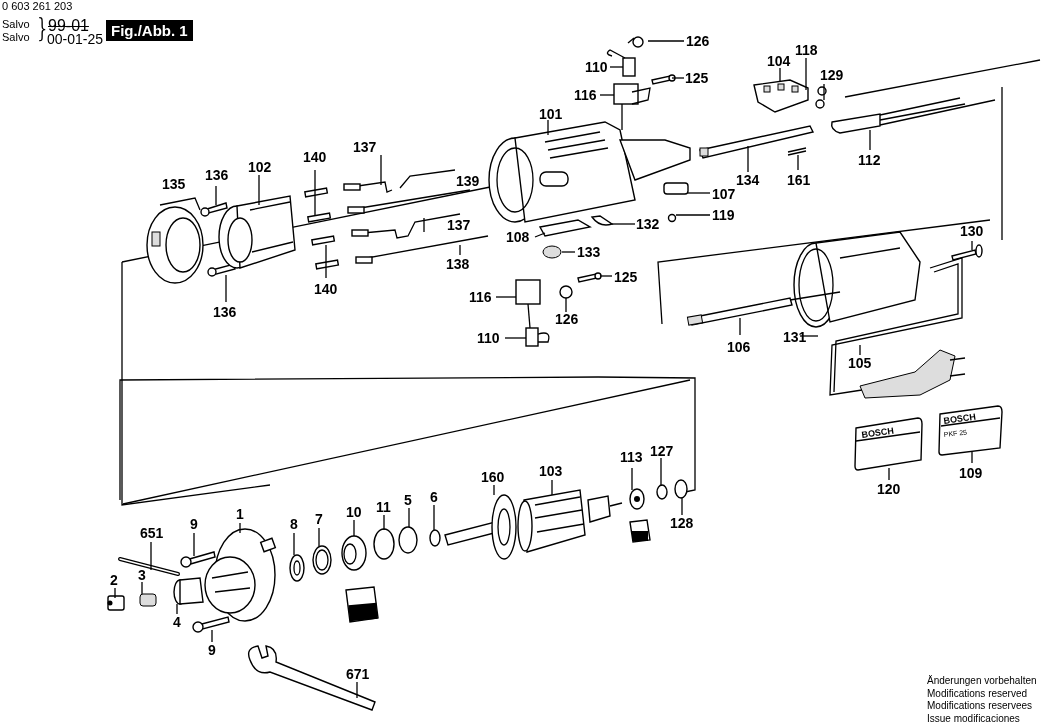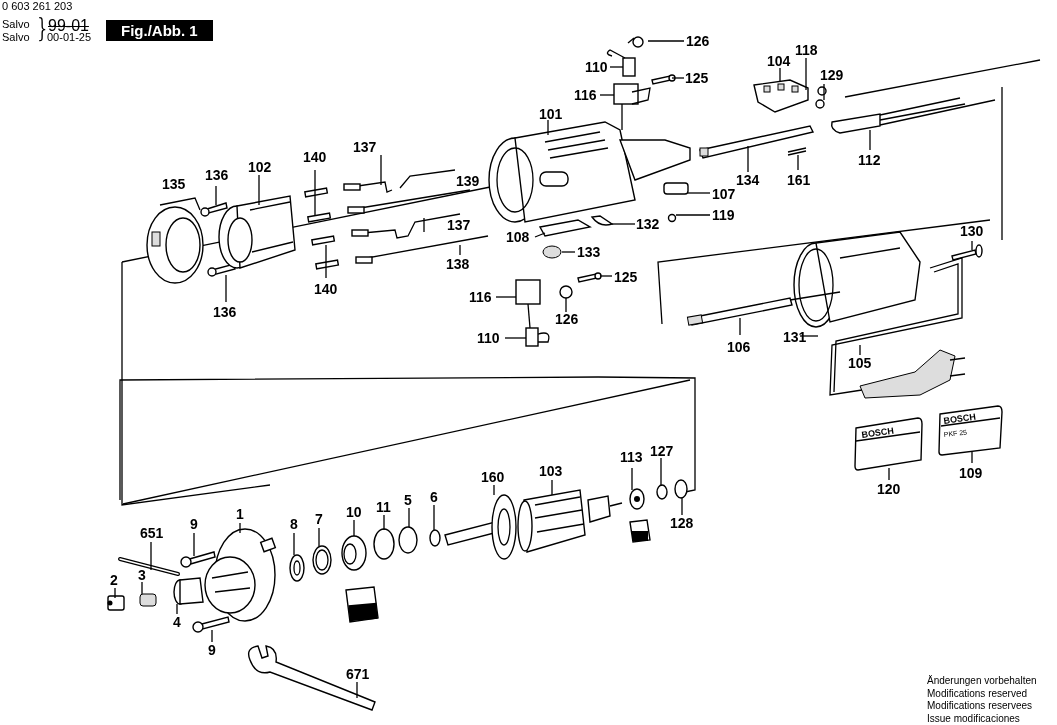--- a/index.html
+++ b/index.html
@@ -1,22 +1,22 @@
 <!DOCTYPE html>
 <html><head>
 <meta charset="utf-8">
 <style>
   html,body{margin:0;padding:0;background:#fff;}
   body{width:1057px;height:725px;position:relative;overflow:hidden;font-family:"Liberation Sans",sans-serif;color:#000;}
   .hdr-num{position:absolute;left:2px;top:0px;font-size:11px;}
   .stand{position:absolute;left:2px;top:18px;font-size:11px;line-height:13px;}
   .brace{position:absolute;left:34px;top:15px;font-size:26px;line-height:26px;font-family:"DejaVu Serif",serif;transform:scaleX(0.6);}
   .old-date{position:absolute;left:48px;top:17px;font-size:16px;text-decoration:line-through;}
-  .new-date{position:absolute;left:47px;top:31px;font-size:11px;}
-  .fig{position:absolute;left:106px;top:20px;background:#000;color:#fff;font-weight:bold;font-size:15px;padding:1px 15px;height:19px;line-height:19px;}
+  .new-date{position:absolute;left:47px;top:31px;font-size:14px;}
+  .fig{position:absolute;left:106px;top:20px;background:#000;color:#fff;font-weight:bold;font-size:15px;padding:1px 5px;height:19px;line-height:19px;}
   .notes{position:absolute;left:927px;top:675px;font-size:10px;line-height:12.5px;}
   svg#diagram{position:absolute;left:0;top:0;}
   .lbl{font-family:"Liberation Sans",sans-serif;font-weight:bold;font-size:14px;fill:#000;}
   .ln{stroke:#000;stroke-width:1.3;fill:none;}
   .pt{stroke:#000;stroke-width:1.4;fill:#fff;}
   .dk{fill:#000;}
   .gr{stroke:#000;stroke-width:1;fill:#ddd;}
   .badge-txt{font-family:"Liberation Sans",sans-serif;font-weight:bold;font-size:9px;fill:#000;}
   .badge-sub{font-family:"Liberation Sans",sans-serif;font-size:7px;fill:#000;}
 </style>

